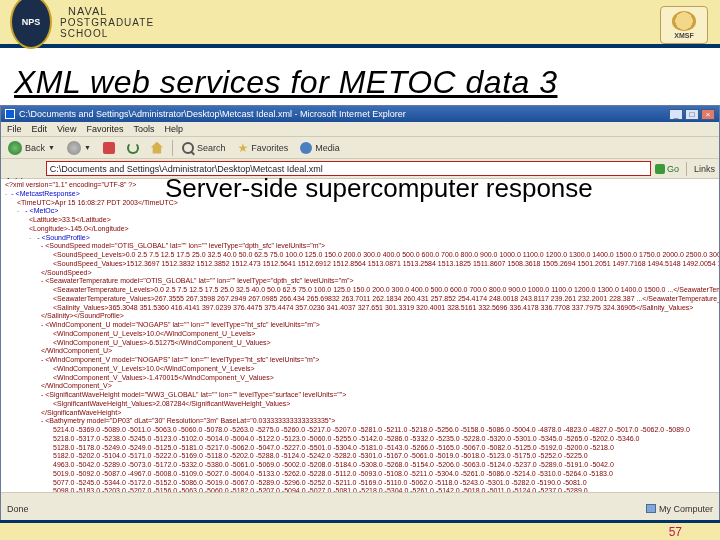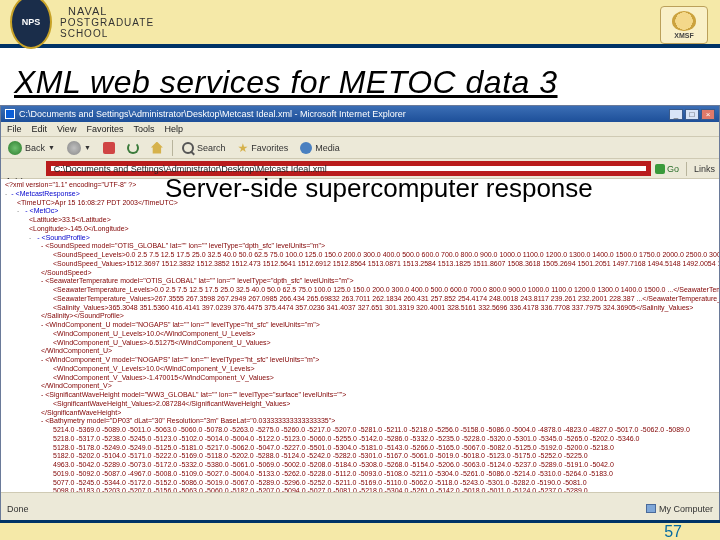--- a/index.html
+++ b/index.html
@@ -29,34 +29,34 @@
   .ico-fwd { background: radial-gradient(circle,#bfbfbf,#888); }
   .ico-stop { width: 12px; height: 12px; background: #d04545; border-radius: 2px; }
   .ico-refresh { width: 12px; height: 12px; border: 2px solid #3a7a3a; border-radius: 50%; border-top-color: transparent; }
   .ico-home { width: 12px; height: 12px; background: #d6b24c; clip-path: polygon(50% 0,100% 50%,85% 50%,85% 100%,15% 100%,15% 50%,0 50%); }
   .ico-search { width: 12px; height: 12px; border: 2px solid #555; border-radius: 50%; position: relative; }
   .ico-search:after { content:""; position: absolute; width: 5px; height: 2px; background:#555; bottom:-2px; right:-3px; transform: rotate(45deg);}
   .ico-star { color: #d6b24c; font-size: 12px; }
   .ico-media { width: 12px; height: 12px; background: #4a80c0; border-radius: 50%; }
   .ie-addrbar { height: 20px; background: #ece9d8; display: flex; align-items: center; padding: 0 4px; gap: 4px; border-bottom: 1px solid #cfcab4; }
   .ie-addrbar label { font-size: 10px; color: #333; margin-top: 28px; }
-  .ie-addr { flex: 1; height: 15px; background: #fff; border: 5px solid #b91c1c; font-size: 9px; padding: 0 3px; display: flex; align-items: center; color: #222; }
+  .ie-addr { flex: 1; height: 15px; background: #fff; border: 1px solid #b91c1c; font-size: 9px; padding: 0 3px; display: flex; align-items: center; color: #222; }
   .go-btn { font-size: 9px; color: #2a6e2a; display: flex; align-items: flex-end; gap: 2px; }
   .go-ico { width: 10px; height: 10px; background: #3a9a3a; border-radius: 2px; }
   .links-label { font-size: 9px; color: #333; }
   .ie-content { flex: 1; background: #fff; overflow: hidden; position: relative; padding: 2px 4px; }
   .xml-line { font-family: Verdana, sans-serif; font-size: 7px; white-space: nowrap; color: #800000; line-height: 1.25; }
   .xml-line .t { color: #0000cc; }
   .overlay-text { position: absolute; top: 173px; left: 165px; right: 10px; font-size: 26px; color: #000; background: transparent; }
   .ie-status { height: 32px; background: #ece9d8; border-top: 1px solid #cfcab4; display: flex; align-items: center; font-size: 9px; color: #333; padding: 2px 6px; }
   .status-sep { flex: 1; }
   .my-comp { display: flex; align-items: center; gap: 3px; }
   .comp-ico { width: 10px; height: 9px; background: #7fa7d8; border: 1px solid #4a6a9a; }
   .footer-band { position: absolute; bottom: 0; left: 0; right: 0; height: 20px; background: #f5e9a8; border-top: 3px solid #003366; display: flex; align-items: center; justify-content: flex-end; padding-right: 38px; }
-  .page-num { font-size: 16px; color: #0369a1; }
+  .page-num { font-size: 12px; color: #be185d; }
   .dash { color: #999; padding-right: 4px; }
 </style>
 </head>
 <body>
 
 <div class="slide">
   <div class="header-band">
     <div class="nps-logo">
       <span class="nps-logo-text">NPS</span>
     </div>

